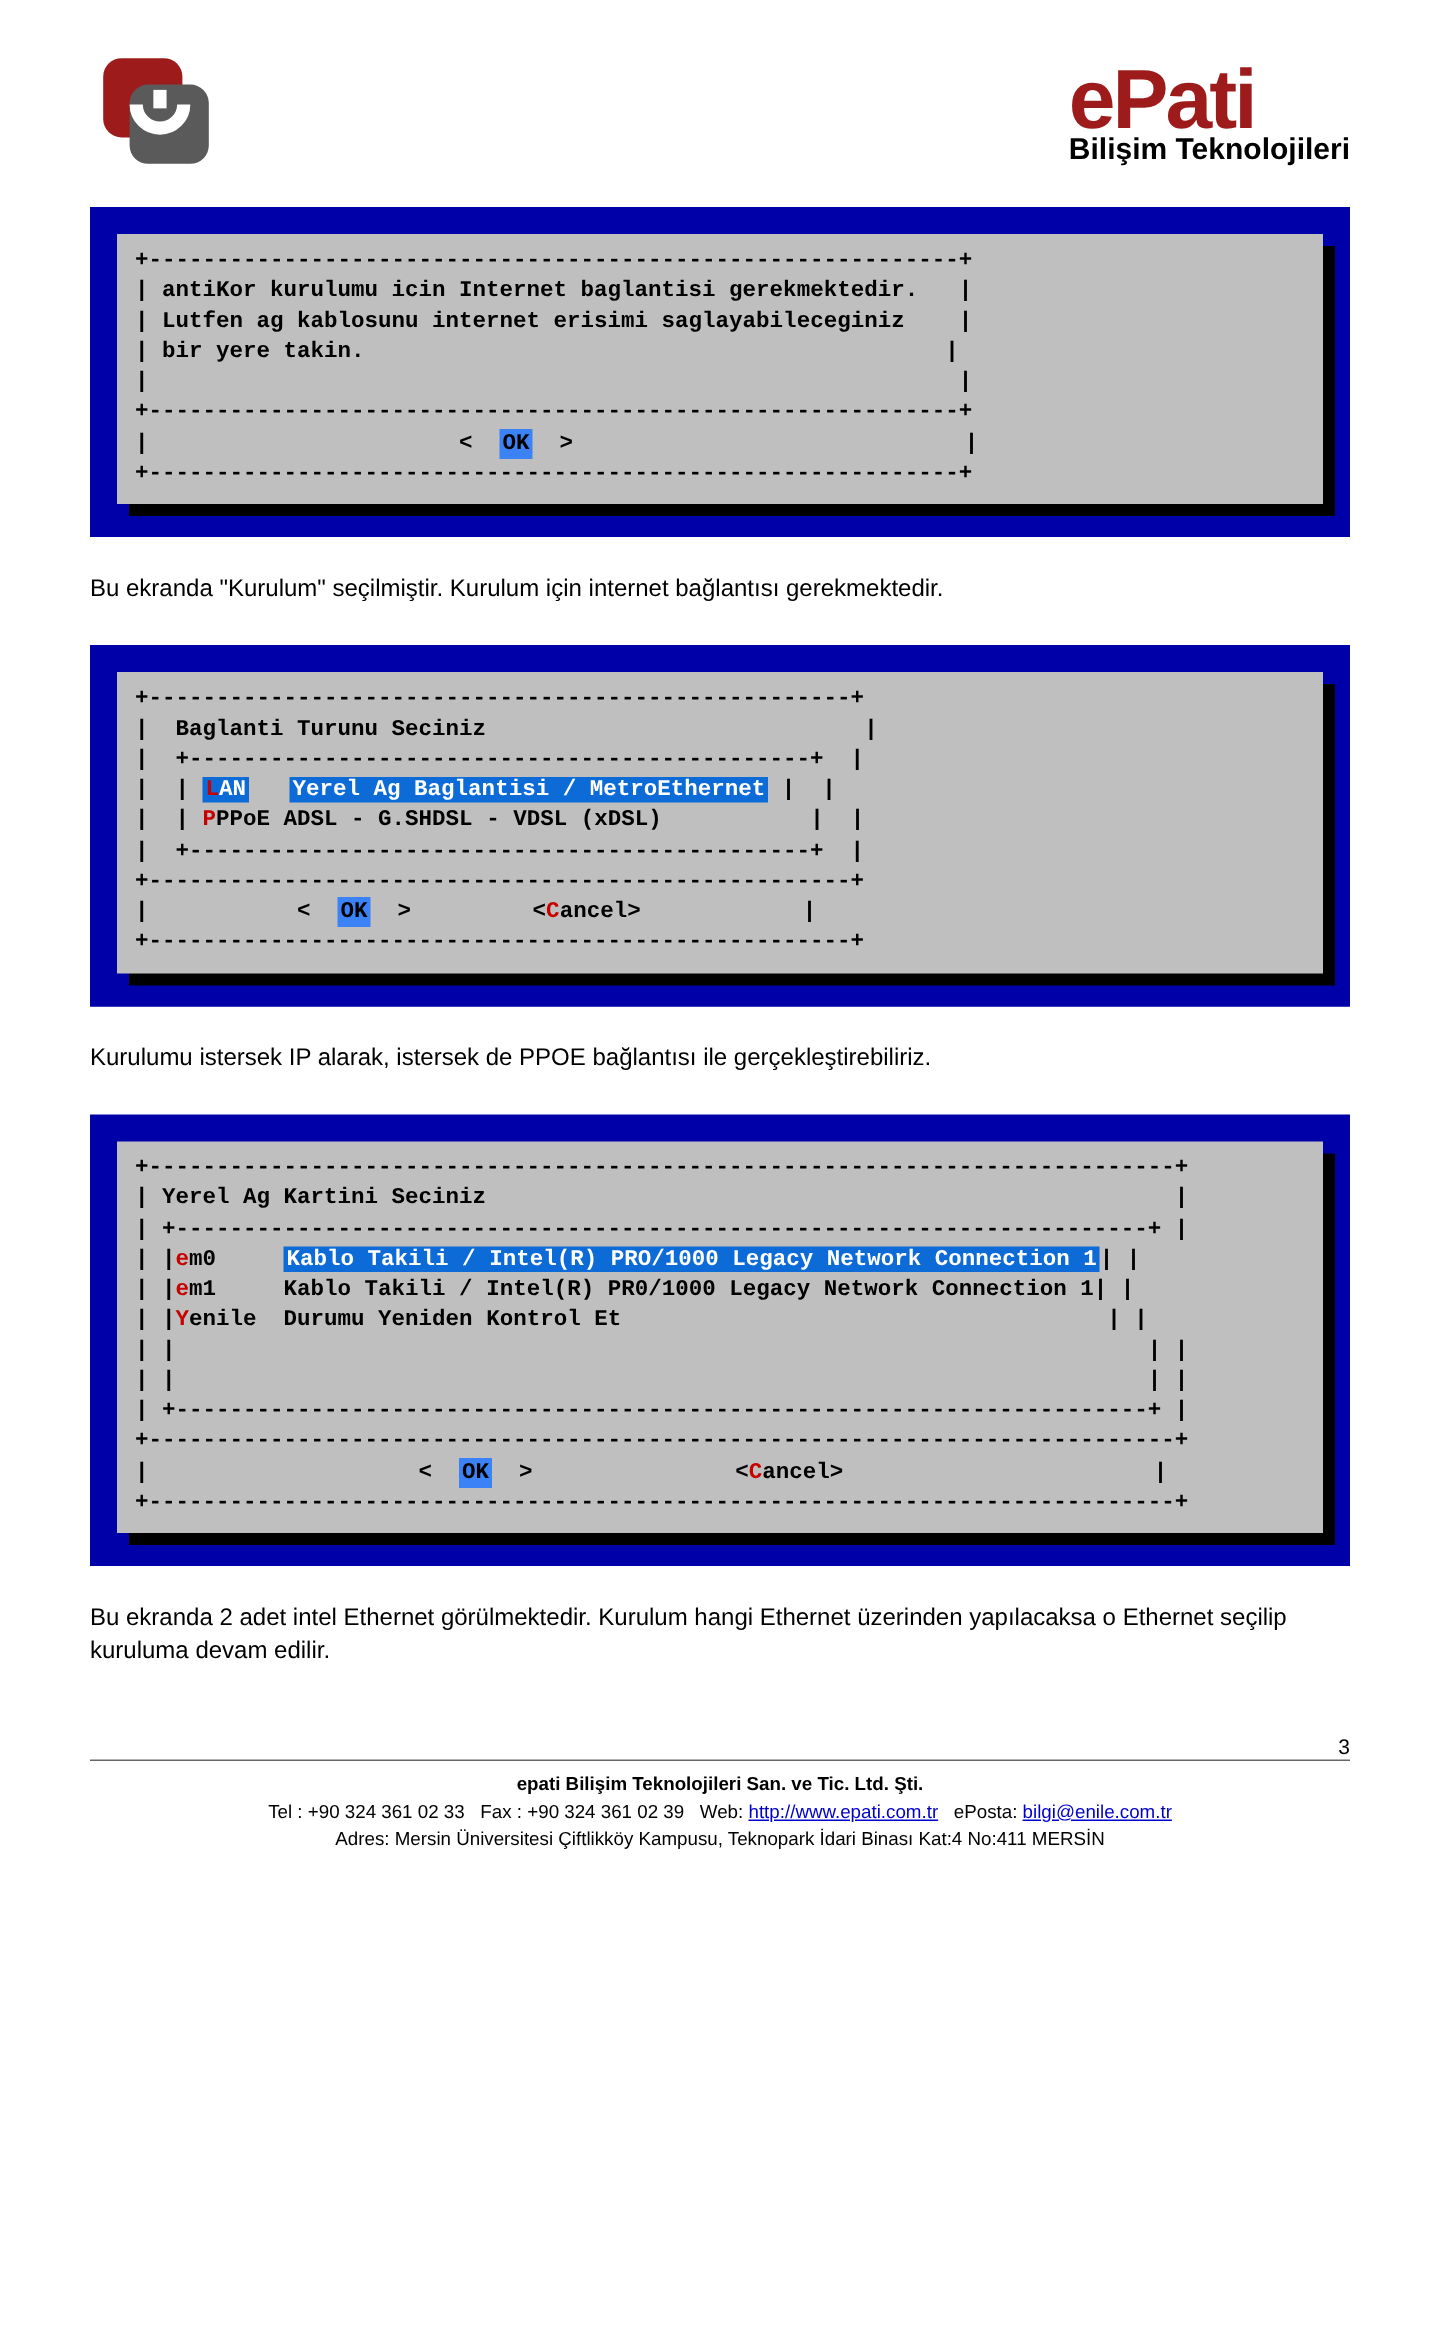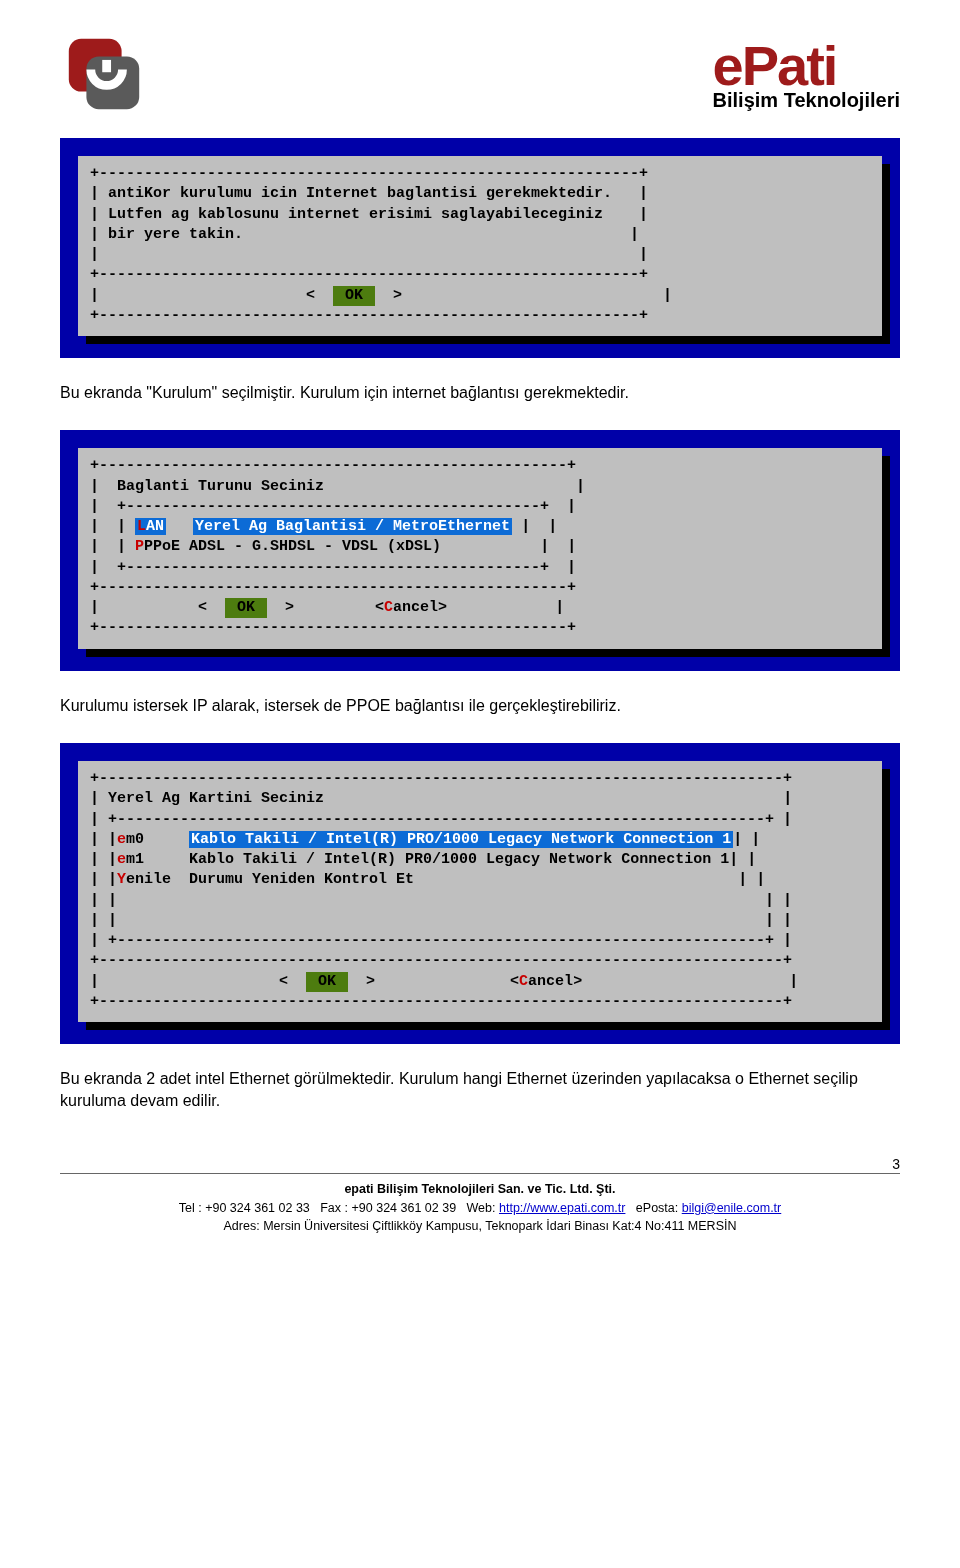--- a/index.html
+++ b/index.html
@@ -55,23 +55,23 @@
     font-size: 15px;
     font-weight: bold;
     line-height: 1.35;
     padding: 8px 12px 10px 12px;
     position: relative;
     box-shadow: 8px 8px 0 #000;
     white-space: pre;
   }
   .ok-btn {
     display: inline-block;
-    background: #4d7c0f;
+    background: #3b82f6;
     color: #000;
-    padding: 0 12px;
+    padding: 0 2px;
   }
   .hl {
     background: #0c6bd6;
     color: #fff;
     padding: 0 2px;
   }
   .hotkey { color: #c80000; }
   .body-text {
     font-size: 16px;
     margin: 24px 0 26px 0;

